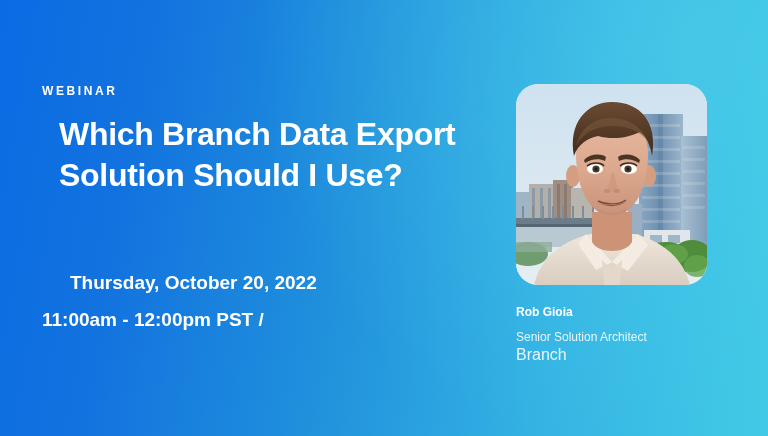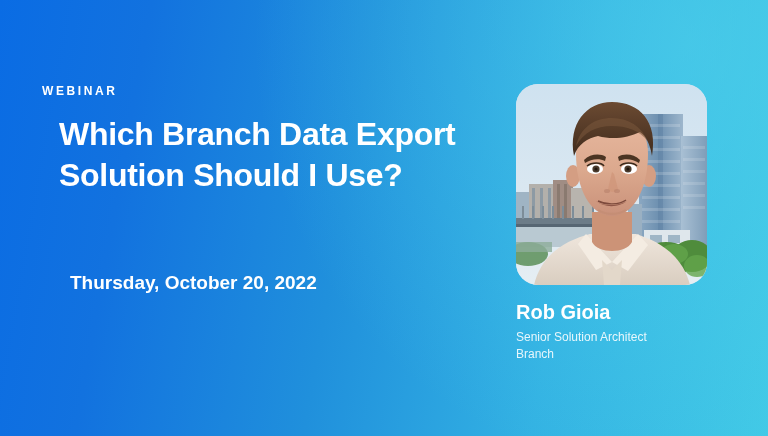--- a/index.html
+++ b/index.html
@@ -67,47 +67,48 @@
     width:191px; height:201px;
     border-radius:22px;
     overflow:hidden;
     background:#cfe4f2;
   }
   .photo { position:absolute; inset:0; }
 
   .speaker-name {
     margin-top:17px;
     color:#ffffff;
-    font-size:20px;
+    font-size:12px;
     font-weight:bold;
     line-height:20px;
   }
   .speaker-role {
     margin-top:7px;
     color:rgba(255,255,255,0.88);
     font-size:12px;
     line-height:17px;
   }
   .speaker-org {
     color:rgba(255,255,255,0.88);
-    font-size:12px;
+    font-size:16px;
     line-height:17px;
   }
 </style>
 </head>
 <body>
 
 <div class="banner">
   <div class="content">
 
     <div class="left">
       <div class="eyebrow">WEBINAR</div>
       <h1 class="title">Which Branch Data Export Solution Should I Use?</h1>
       <div class="date">Thursday, October 20, 2022</div>
       <div class="time">
+        <div>11:00am - 12:00pm PST /</div>
       </div>
     </div>
 
     <div class="speaker">
       <div class="photo-frame">
         <svg class="photo" viewBox="0 0 191 201" preserveAspectRatio="xMidYMid slice">
           <defs>
             <linearGradient id="sky" x1="0" y1="0" x2="0" y2="1">
               <stop offset="0%" stop-color="#cfe2f0"></stop>
               <stop offset="60%" stop-color="#dbe8f1"></stop>

